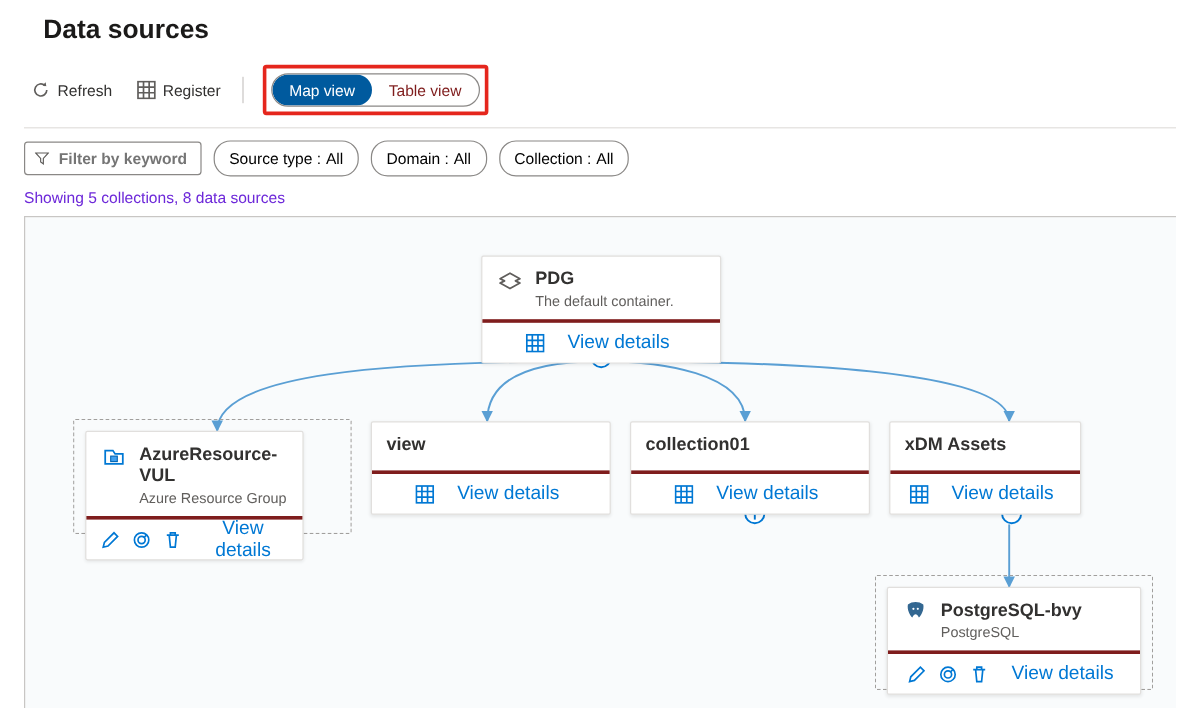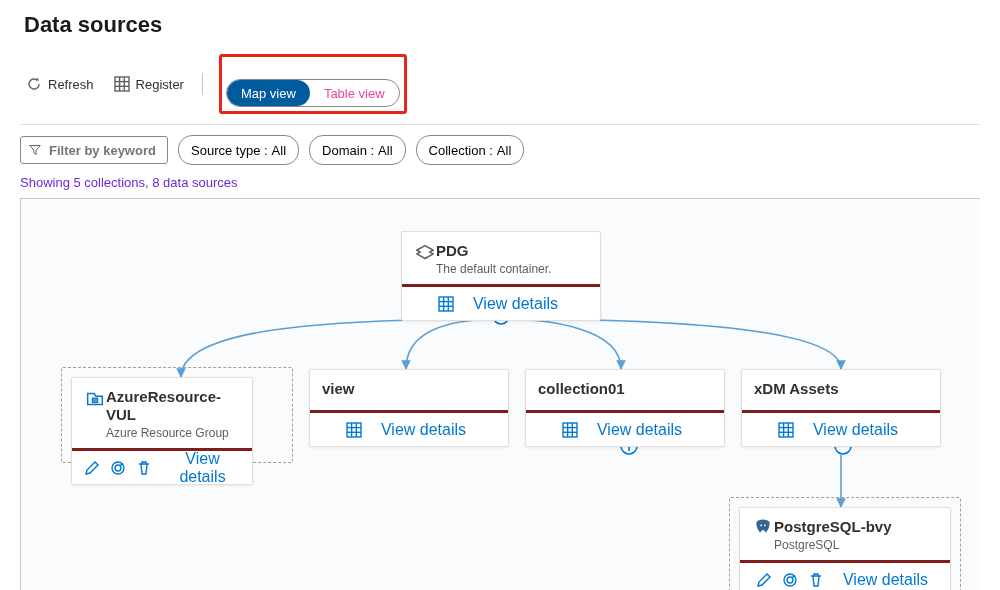--- a/index.html
+++ b/index.html
@@ -1,48 +1,48 @@
 <!DOCTYPE html>
 <html><head>
 <meta charset="utf-8">
 <style>
   * { box-sizing: border-box; }
   html, body { margin: 0; padding: 0; font-family: "Segoe UI", Arial, sans-serif; color: #323130; }
   body { width: 1000px; height: 590px; background: #fff; overflow: hidden; }
 
   .page { padding: 12px 20px 0 20px; }
-  .page-title { font-size: 22px; font-weight: 600; margin: 0 0 16px 4px; color: #1b1a19; }
+  .page-title { font-size: 22px; font-weight: 600; margin: 0 0 16px 16px; color: #1b1a19; }
 
   .toolbar-row { display: flex; align-items: center; gap: 8px; padding-bottom: 10px; border-bottom: 1px solid #e1dfdd; }
   .cmd { display: inline-flex; align-items: center; gap: 6px; height: 30px; padding: 0 6px; border: none; background: transparent; font: inherit; font-size: 13px; color: #323130; cursor: pointer; }
   .cmd .ico { width: 16px; height: 16px; color: #605e5c; }
   .vsep { width: 1px; height: 22px; background: #c8c6c4; margin: 0 4px; }
 
   .view-switch-wrap { display: inline-flex; align-items: center; padding: 4px; border: 3px solid #e5261d; border-radius: 3px; margin-left: 4px; }
-  .switch { display: inline-flex; align-items: center; background: #fff; border: 1px solid #8a8886; border-radius: 16px; overflow: hidden; margin-top: 18px; }
+  .switch { display: inline-flex; align-items: center; background: #fff; border: 1px solid #8a8886; border-radius: 16px; overflow: hidden; }
   .switch button { font: inherit; font-size: 13px; border: none; background: transparent; height: 26px; padding: 0 14px; cursor: pointer; }
   .switch button.active { background: #005a9e; color: #fff; border-radius: 14px; }
-  .switch button.inactive { color: #ec4899; }
+  .switch button.inactive { color: #7f1d1d; }
 
   .filter-row { display: flex; align-items: center; gap: 10px; padding-top: 10px; }
   .filter-input { display: flex; align-items: center; gap: 6px; height: 28px; width: 148px; border: 1px solid #8a8886; border-radius: 3px; padding: 0 8px; color: #605e5c; font-size: 13px; background: #fff; font-weight: bold; }
   .filter-input input { border: none; outline: none; font: inherit; width: 100%; color: #323130; background: transparent; }
   .pill { display: inline-flex; align-items: center; height: 30px; border: 1px solid #8a8886; border-radius: 14px; padding: 0 12px; font-size: 13px; background: #fff; cursor: pointer; gap: 4px; }
   .pill .v { font-weight: 400; }
 
   .status-text { font-size: 13px; color: #6d28d9; margin: 10px 0 8px 0; }
 
   .canvas { position: relative; width: 960px; height: 420px; border-top: 1px solid #c8c6c4; border-left: 1px solid #c8c6c4; background: #f9fbfc; margin-left: 0; overflow: hidden; }
 
   svg.edges { position: absolute; inset: 0; width: 100%; height: 100%; pointer-events: none; }
   .edge { stroke: #5a9fd4; stroke-width: 1.6; fill: none; marker-end: url(#arrow); }
   .knob { fill: #fff; stroke: #0078d4; stroke-width: 1.6; }
 
   .node { position: absolute; background: #fff; border: 1px solid #e1dfdd; box-shadow: 0 1px 3px rgba(0,0,0,0.08); border-radius: 2px; }
-  .node .head { display: flex; align-items: flex-start; padding: 10px 12px 8px 12px; }
+  .node .head { display: flex; align-items: flex-start; gap: 10px; padding: 10px 12px 8px 12px; }
   .node .icon-slot { width: 22px; height: 22px; display: flex; align-items: center; justify-content: center; flex-shrink: 0; }
   .node .icon-slot svg { width: 22px; height: 22px; }
   .node.simple .head { min-height: 40px; }
   .node .title { font-size: 15px; font-weight: 600; line-height: 1.2; }
   .node .subtitle { font-size: 12px; color: #605e5c; margin-top: 2px; }
   .node .foot { display: flex; align-items: center; justify-content: center; border-top: 3px solid #7f1d1d; height: 36px; padding: 0 12px; gap: 13px; }
   .node .foot-icons { display: flex; align-items: center; gap: 10px; }
   .node .foot-icons .fi { width: 16px; height: 16px; color: #0078d4; cursor: pointer; }
   .node .details { color: #0078d4; font-size: 13px; cursor: pointer; background: none; border: none; font: inherit; }
 
@@ -228,21 +228,21 @@
               <line class="ico-grid" x1="5.6" y1="1" x2="5.6" y2="15" stroke="#0078d4"></line>
               <line class="ico-grid" x1="10.3" y1="1" x2="10.3" y2="15" stroke="#0078d4"></line>
               <line class="ico-grid" x1="1" y1="5.6" x2="15" y2="5.6" stroke="#0078d4"></line>
               <line class="ico-grid" x1="1" y1="10.3" x2="15" y2="10.3" stroke="#0078d4"></line>
             </svg>
         </div>
         <button class="details">View details</button>
       </div>
     </div>
 
-    <div class="node simple" style="left:720px; top:170px; width:200px;">
+    <div class="node simple" style="left:720px; top:170px; width:160px;">
       <div class="head">
           <div class="title">xDM Assets</div>
         </div>
       <div class="foot">
         <div class="foot-icons">
           <svg class="fi" viewBox="0 0 16 16">
               <rect class="ico-grid" x="1" y="1" width="14" height="14" stroke="#0078d4"></rect>
               <line class="ico-grid" x1="5.6" y1="1" x2="5.6" y2="15" stroke="#0078d4"></line>
               <line class="ico-grid" x1="10.3" y1="1" x2="10.3" y2="15" stroke="#0078d4"></line>
               <line class="ico-grid" x1="1" y1="5.6" x2="15" y2="5.6" stroke="#0078d4"></line>

